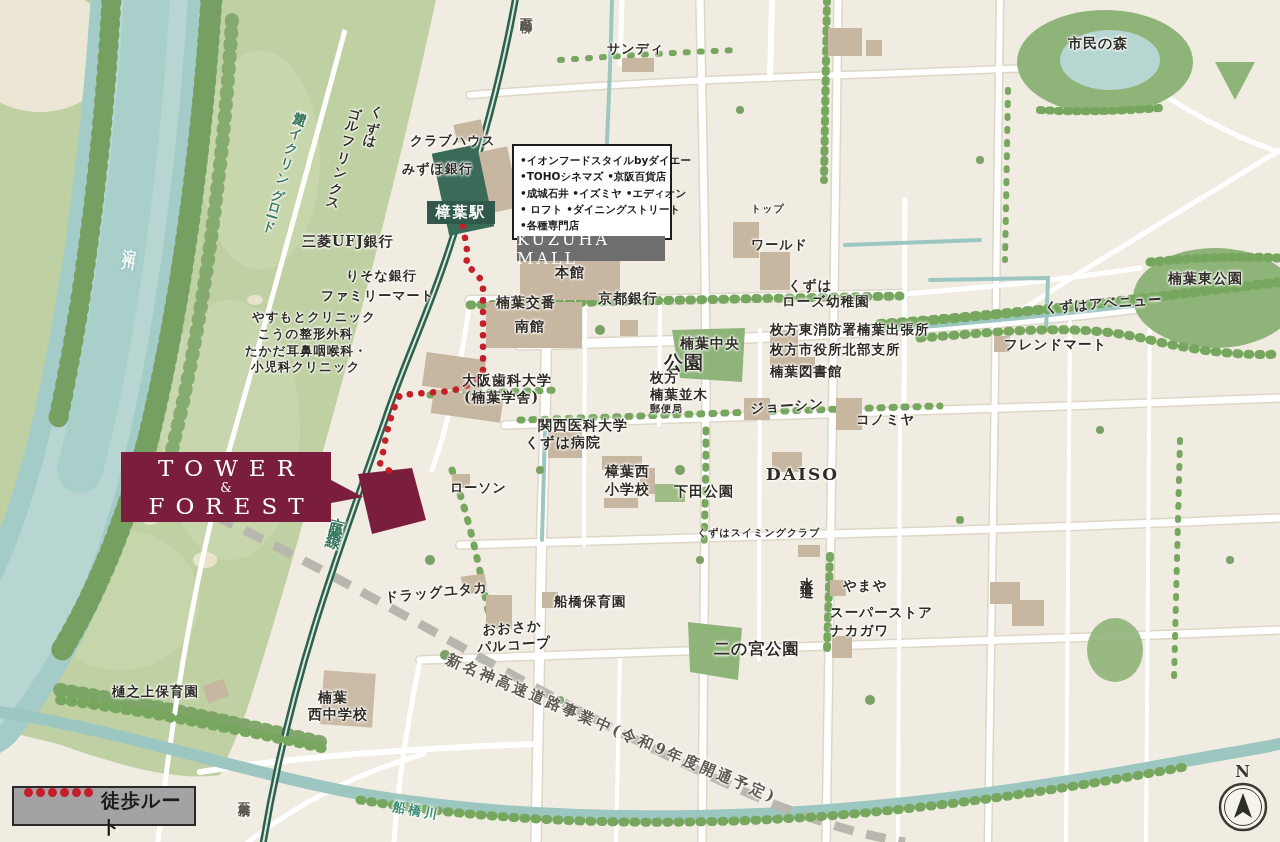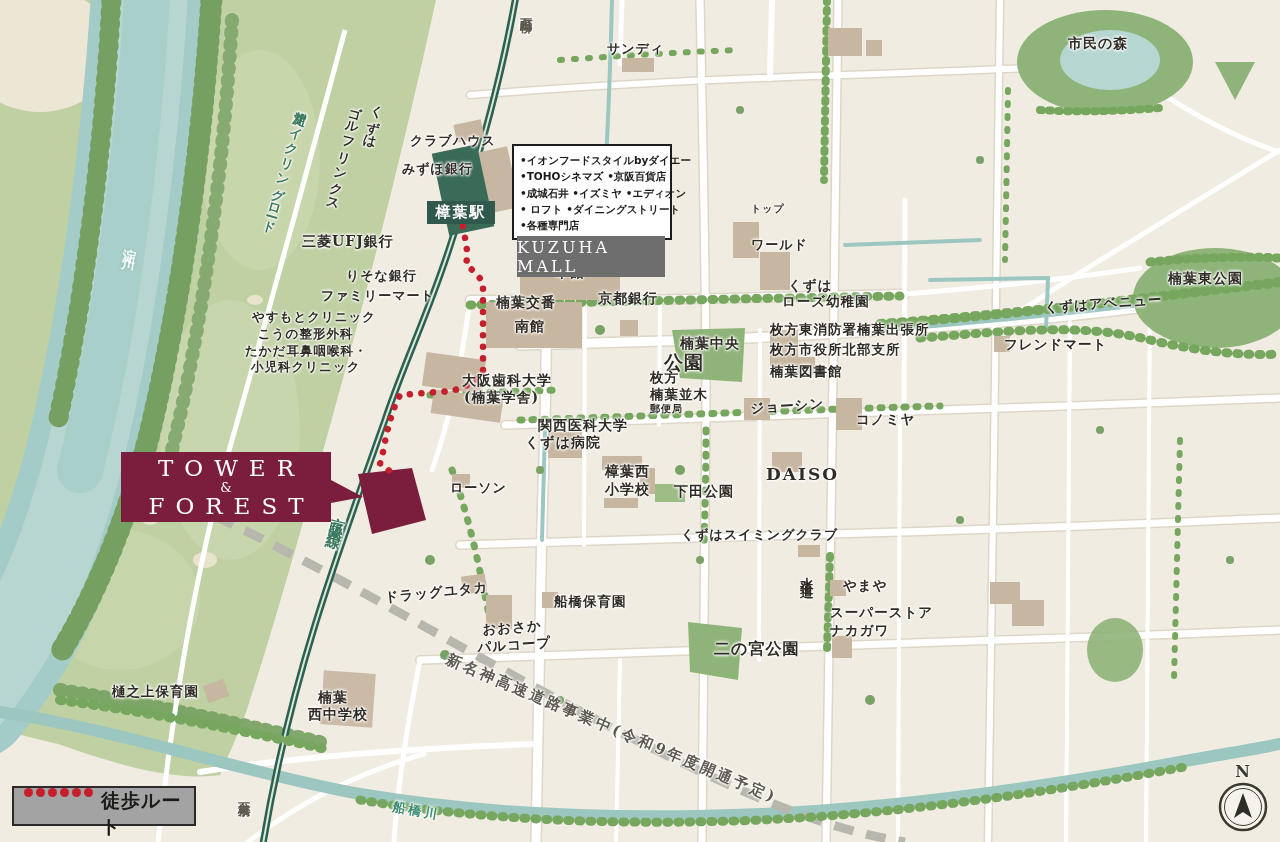--- a/index.html
+++ b/index.html
@@ -13,21 +13,21 @@
   .v{writing-mode:vertical-rl;}
   .green{color:#3c7a60;}
   .teal{color:#3d8e74;}
   .white{color:#f7fbf9;text-shadow:0 0 3px rgba(120,170,170,.6);}
   .dim{color:#5d594f;}
   .latin{letter-spacing:2px;}
   
   .station-box{position:absolute;left:427px;top:201px;width:68px;height:23px;background:#31584c;
        color:#fff;font-size:15px;font-weight:bold;letter-spacing:2px;display:flex;align-items:center;
        justify-content:center;}
-  .mall-box{position:absolute;left:517px;top:236px;width:148px;height:41px;background:#6e6e6e;
+  .mall-box{position:absolute;left:517px;top:236px;width:148px;height:25px;background:#6e6e6e;
        color:#fff;font-size:16px;letter-spacing:3px;display:flex;align-items:center;justify-content:center;}
   .tenant-box{position:absolute;left:512px;top:144px;width:160px;background:#fff;border:2px solid #1d1d1d;
        padding:6px 20px 5px 6px;box-sizing:border-box;}
   .tenant-line{font-family:"DejaVu Sans","Liberation Sans",sans-serif;font-weight:bold;color:#1d1b18;
        font-size:10.5px;line-height:1.55;letter-spacing:0;white-space:nowrap;}
   .site-box{position:absolute;left:121px;top:452px;width:210px;height:70px;background:#7b1e3e;
        color:#fff;display:flex;flex-direction:column;align-items:center;justify-content:center;gap:1px;}
   .site-box .big{font-size:23px;letter-spacing:11px;text-indent:11px;line-height:1;}
   .site-box .amp{font-size:13px;line-height:1;}
   .legend-box{position:absolute;left:12px;top:786px;width:184px;height:40px;background:#a3a3a3;
@@ -252,21 +252,21 @@
       <div class="lbl" style="left: 598px; top: 291px; font-size: 14px;">京都銀行</div>
       <div class="lbl" style="left: 462px; top: 373px; font-size: 14px;">大阪歯科大学</div>
       <div class="lbl" style="left: 464px; top: 390px; font-size: 14px;">(楠葉学舎)</div>
       <div class="lbl" style="left: 523px; top: 418px; font-size: 14px; margin-left: 15px;">関西医科大学</div>
       <div class="lbl" style="left: 525px; top: 435px; font-size: 14px;">くずは病院</div>
       <div class="lbl" style="left: 450px; top: 481px; font-size: 13px;">ローソン</div>
       <div class="lbl" style="left: 605px; top: 464px; font-size: 14px;">樟葉西</div>
       <div class="lbl" style="left: 605px; top: 482px; font-size: 14px;">小学校</div>
       <div class="lbl" style="left: 674px; top: 484px; font-size: 14px;">下田公園</div>
       <div class="lbl latin" style="left: 766px; top: 466px; font-size: 17px;">DAISO</div>
-      <div class="lbl" style="left: 681px; top: 528px; font-size: 13px;">くずはスイミングクラブ</div>
+      <div class="lbl" style="left: 697px; top: 528px; font-size: 10px;">くずはスイミングクラブ</div>
       <div class="lbl" style="left: 751px; top: 204px; font-size: 10px;">トップ</div>
       <div class="lbl" style="left: 751px; top: 238px; font-size: 13px;">ワールド</div>
       <div class="lbl" style="left: 788px; top: 278px; font-size: 13.5px;">くずは</div>
       <div class="lbl" style="left: 782px; top: 294px; font-size: 13.5px;">ローズ幼稚園</div>
       <div class="lbl" style="left: 770px; top: 322px; font-size: 13.5px;">枚方東消防署楠葉出張所</div>
       <div class="lbl" style="left: 770px; top: 342px; font-size: 13.5px;">枚方市役所北部支所</div>
       <div class="lbl" style="left: 770px; top: 364px; font-size: 13.5px;">楠葉図書館</div>
       <div class="lbl" style="left: 680px; top: 336px; font-size: 14px;">楠葉中央</div>
       <div class="lbl" style="left: 664px; top: 353px; font-size: 19px;">公園</div>
       <div class="lbl" style="left: 650px; top: 370px; font-size: 13.5px;">枚方</div>

